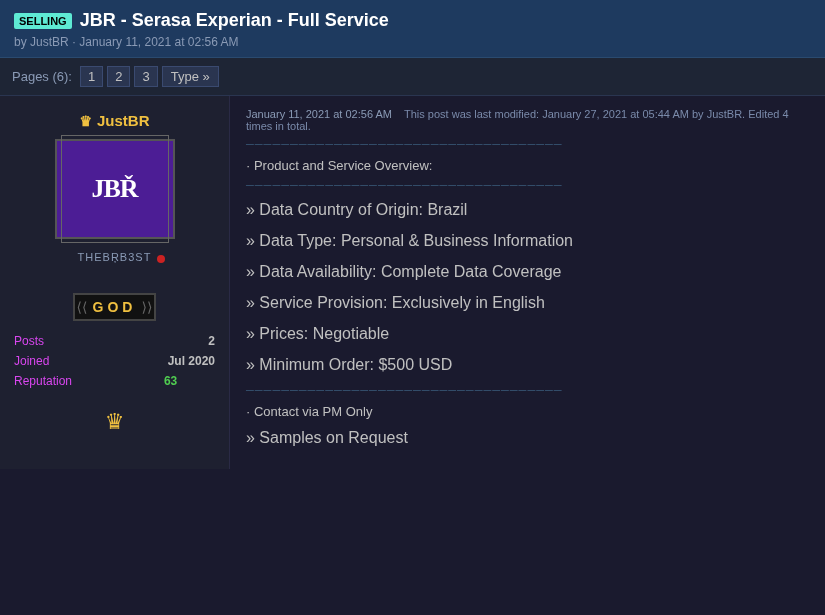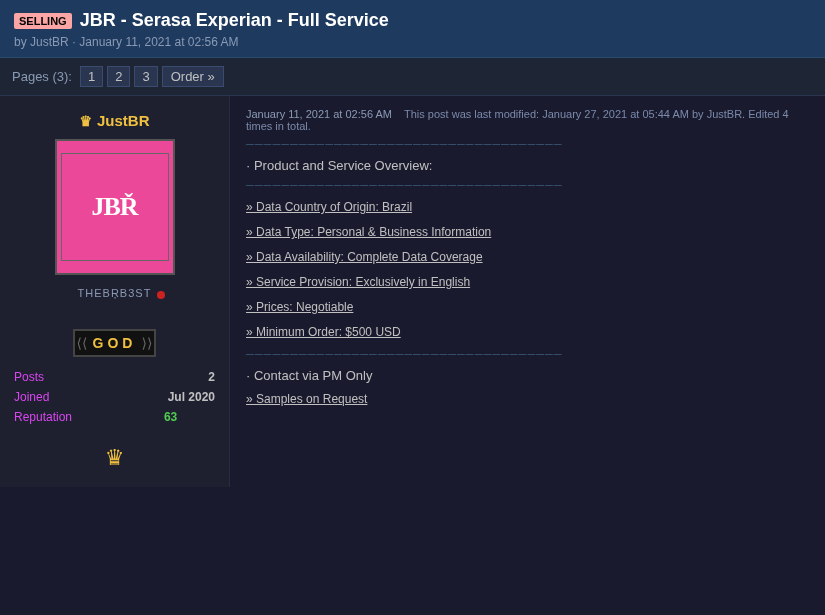--- a/index.html
+++ b/index.html
@@ -18,21 +18,21 @@
       background: #1e3a5f;
       padding: 10px 14px 8px 14px;
       border-bottom: 1px solid #2a4a6f;
     }
     .header-title-row {
       display: flex;
       align-items: center;
       gap: 8px;
     }
     .selling-badge {
-      background: #fca5a5;
+      background: #5eead4;
       color: #000;
       font-weight: bold;
       font-size: 11px;
       padding: 2px 5px;
       border-radius: 2px;
       text-transform: uppercase;
     }
     .post-title {
       color: #ffffff;
       font-size: 18px;
@@ -101,23 +101,23 @@
       font-size: 15px;
       font-weight: bold;
       margin-bottom: 10px;
       display: flex;
       align-items: center;
       gap: 5px;
     }
     .crown-icon { color: #f0c040; font-size: 14px; }
     .avatar-box {
       width: 120px;
-      height: 136px;
+      height: 100px;
       border: 2px solid #555;
-      background: #ec4899;
+      background: #4c1d95;
       display: flex;
       align-items: center;
       justify-content: center;
       margin-bottom: 12px;
       position: relative;
     }
     .avatar-inner {
       border: 1px solid #666;
       width: 108px;
       height: 108px;
@@ -234,43 +234,42 @@
       margin: 6px 0;
     }
     .section-header {
       color: #c0c0c0;
       font-size: 13px;
       font-weight: normal;
       margin: 8px 0 4px 0;
     }
     .bullet-item {
       color: #c0c0c0;
-      font-size: 12px;
+      font-size: 16px;
       margin: 7px 0;
       line-height: 1.5;
-      text-decoration: underline;
     }
   </style>
 </head>
 <body>
 
 <div class="header">
   <div class="header-title-row">
     <span class="selling-badge">SELLING</span>
     <span class="post-title">JBR - Serasa Experian - Full Service</span>
   </div>
   <div class="post-meta">by JustBR · January 11, 2021 at 02:56 AM</div>
 </div>
 
 <div class="pagination-bar">
-  <span class="pages-label">Pages (3):</span>
+  <span class="pages-label">Pages (6):</span>
   <a class="page-btn">1</a>
   <a class="page-btn">2</a>
   <a class="page-btn">3</a>
-  <a class="next-btn">Order »</a>
+  <a class="next-btn">Type »</a>
 </div>
 
 <div class="content-area">
 
   <div class="sidebar">
     <div class="username">
       <span class="crown-icon">♛</span>
       <span>JustBR</span>
     </div>
     <div class="avatar-box">

